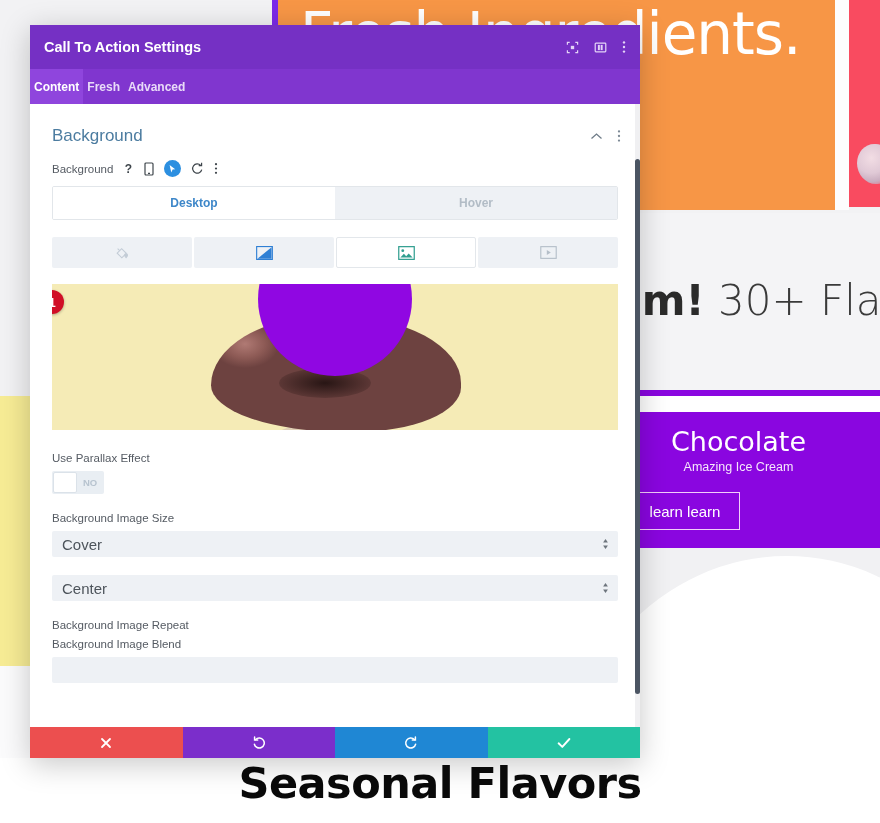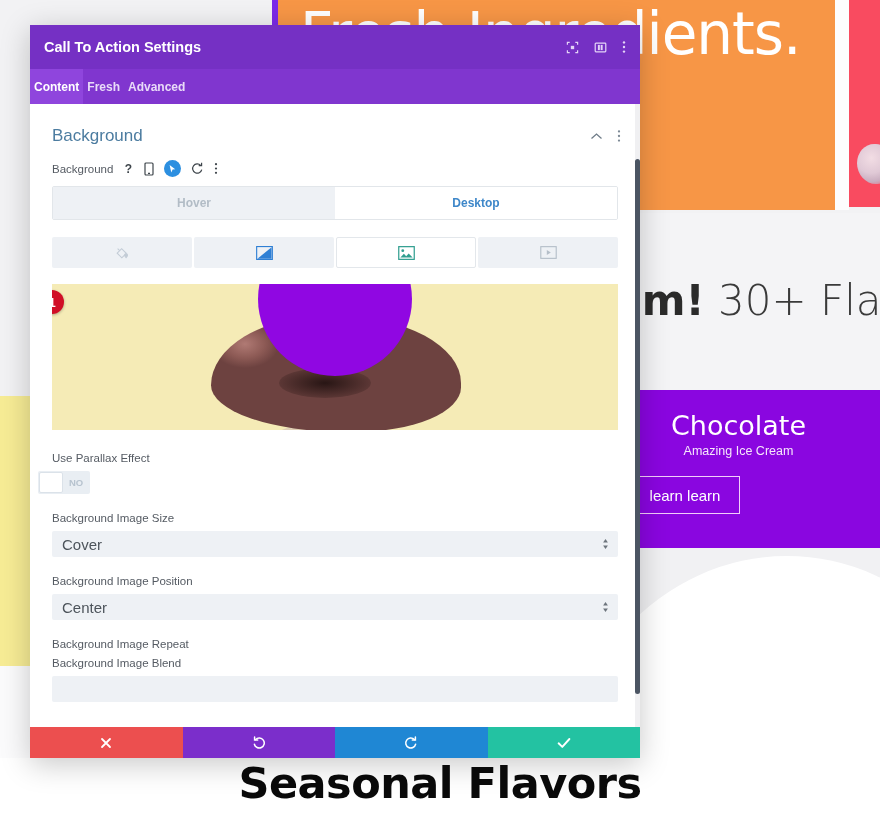--- a/index.html
+++ b/index.html
@@ -69,21 +69,21 @@
 
   .left-yellow {
     position:absolute; left:0px; top:396px; width:30px; height:270px;
     background:#f7ec95;
   }
   .left-gray-top {
     position:absolute; left:0px; top:213px; width:30px; height:183px; background:#f4f4f6;
   }
 
   .card-purple {
-    position:absolute; left:597px; top:396px; width:283px; height:152px;
+    position:absolute; left:597px; top:412px; width:283px; height:152px;
     background:#8a06e0;
   }
   .card-purple .c-title {
     position:absolute; left:0; right:0; top:14px; text-align:center;
     font-size:27px; color:#ffffff; font-weight:400; font-family:"DejaVu Sans", sans-serif;
   }
   .card-purple .c-sub {
     position:absolute; left:0; right:0; top:48px; text-align:center;
     font-size:12.5px; color:#f6e6fb;
   }
@@ -222,21 +222,21 @@
     position:absolute; left:-12px; top:6px; width:24px; height:24px;
     background:#d10f26; border-radius:50%; color:#ffffff;
     font-size:13px; font-weight:700;
     display:flex; align-items:center; justify-content:center;
     box-shadow:0 1px 3px rgba(0,0,0,.3); z-index:5;
   }
 
   .lbl {
     padding:0 22px; font-size:11.5px; color:#555b63; margin-bottom:7px; font-weight:400;
   }
-  .toggle-wrap { padding:0 8px; margin-bottom:18px; }
+  .toggle-wrap { padding:0 22px; margin-bottom:18px; }
   .toggle {
     width:52px; height:23px; background:#e9eef3; border-radius:2px;
     display:flex; align-items:center; position:relative;
   }
   .toggle .knob {
     width:24px; height:21px; background:#ffffff; border:1px solid #dbe2e9;
     border-radius:2px; margin-left:1px;
   }
   .toggle .tlbl {
     font-size:9.5px; color:#b7c3cf; font-weight:700; margin-left:6px;
@@ -404,22 +404,22 @@
           <span class="mini-ic">
             <svg width="4" height="13" viewBox="0 0 4 13">
               <circle cx="2" cy="2.2" r="1.1" fill="#3f464c"></circle>
               <circle cx="2" cy="6.5" r="1.1" fill="#3f464c"></circle>
               <circle cx="2" cy="10.8" r="1.1" fill="#3f464c"></circle>
             </svg>
           </span>
         </div>
 
         <div class="seg2">
+          <div class="s on">Desktop</div>
           <div class="s off">Hover</div>
-          <div class="s on">Desktop</div>
         </div>
 
         <div class="seg4">
           <div class="s">
             <span>
               <svg width="16" height="16" viewBox="0 0 18 18" fill="none" stroke="#c3ccd6" stroke-width="1.2">
                 <path d="M3.6 9.2l5-5 5.2 5.2-5 5z"></path>
                 <path d="M6.4 6.4L4.1 4.1"></path>
                 <path d="M15.2 11.6c0 1-1.6 2.6-1.6 2.6s-1.6-1.6-1.6-2.6a1.6 1.6 0 0 1 3.2 0z" fill="#c3ccd6"></path>
               </svg>
@@ -477,21 +477,20 @@
             <span>Cover</span>
             <span class="caret">
               <svg width="7" height="11" viewBox="0 0 7 11">
                   <path d="M3.5 0.6l2.4 3.3H1.1z" fill="#6d757d"></path>
                   <path d="M3.5 10.4l2.4-3.3H1.1z" fill="#6d757d"></path>
                 </svg>
             </span>
           </div>
         </div>
 
-        <div class="lbl">Background Image Position</div>
         <div class="select-wrap">
           <div class="select">
             <span>Center</span>
             <span class="caret">
               <svg width="7" height="11" viewBox="0 0 7 11">
                   <path d="M3.5 0.6l2.4 3.3H1.1z" fill="#6d757d"></path>
                   <path d="M3.5 10.4l2.4-3.3H1.1z" fill="#6d757d"></path>
                 </svg>
             </span>
           </div>

